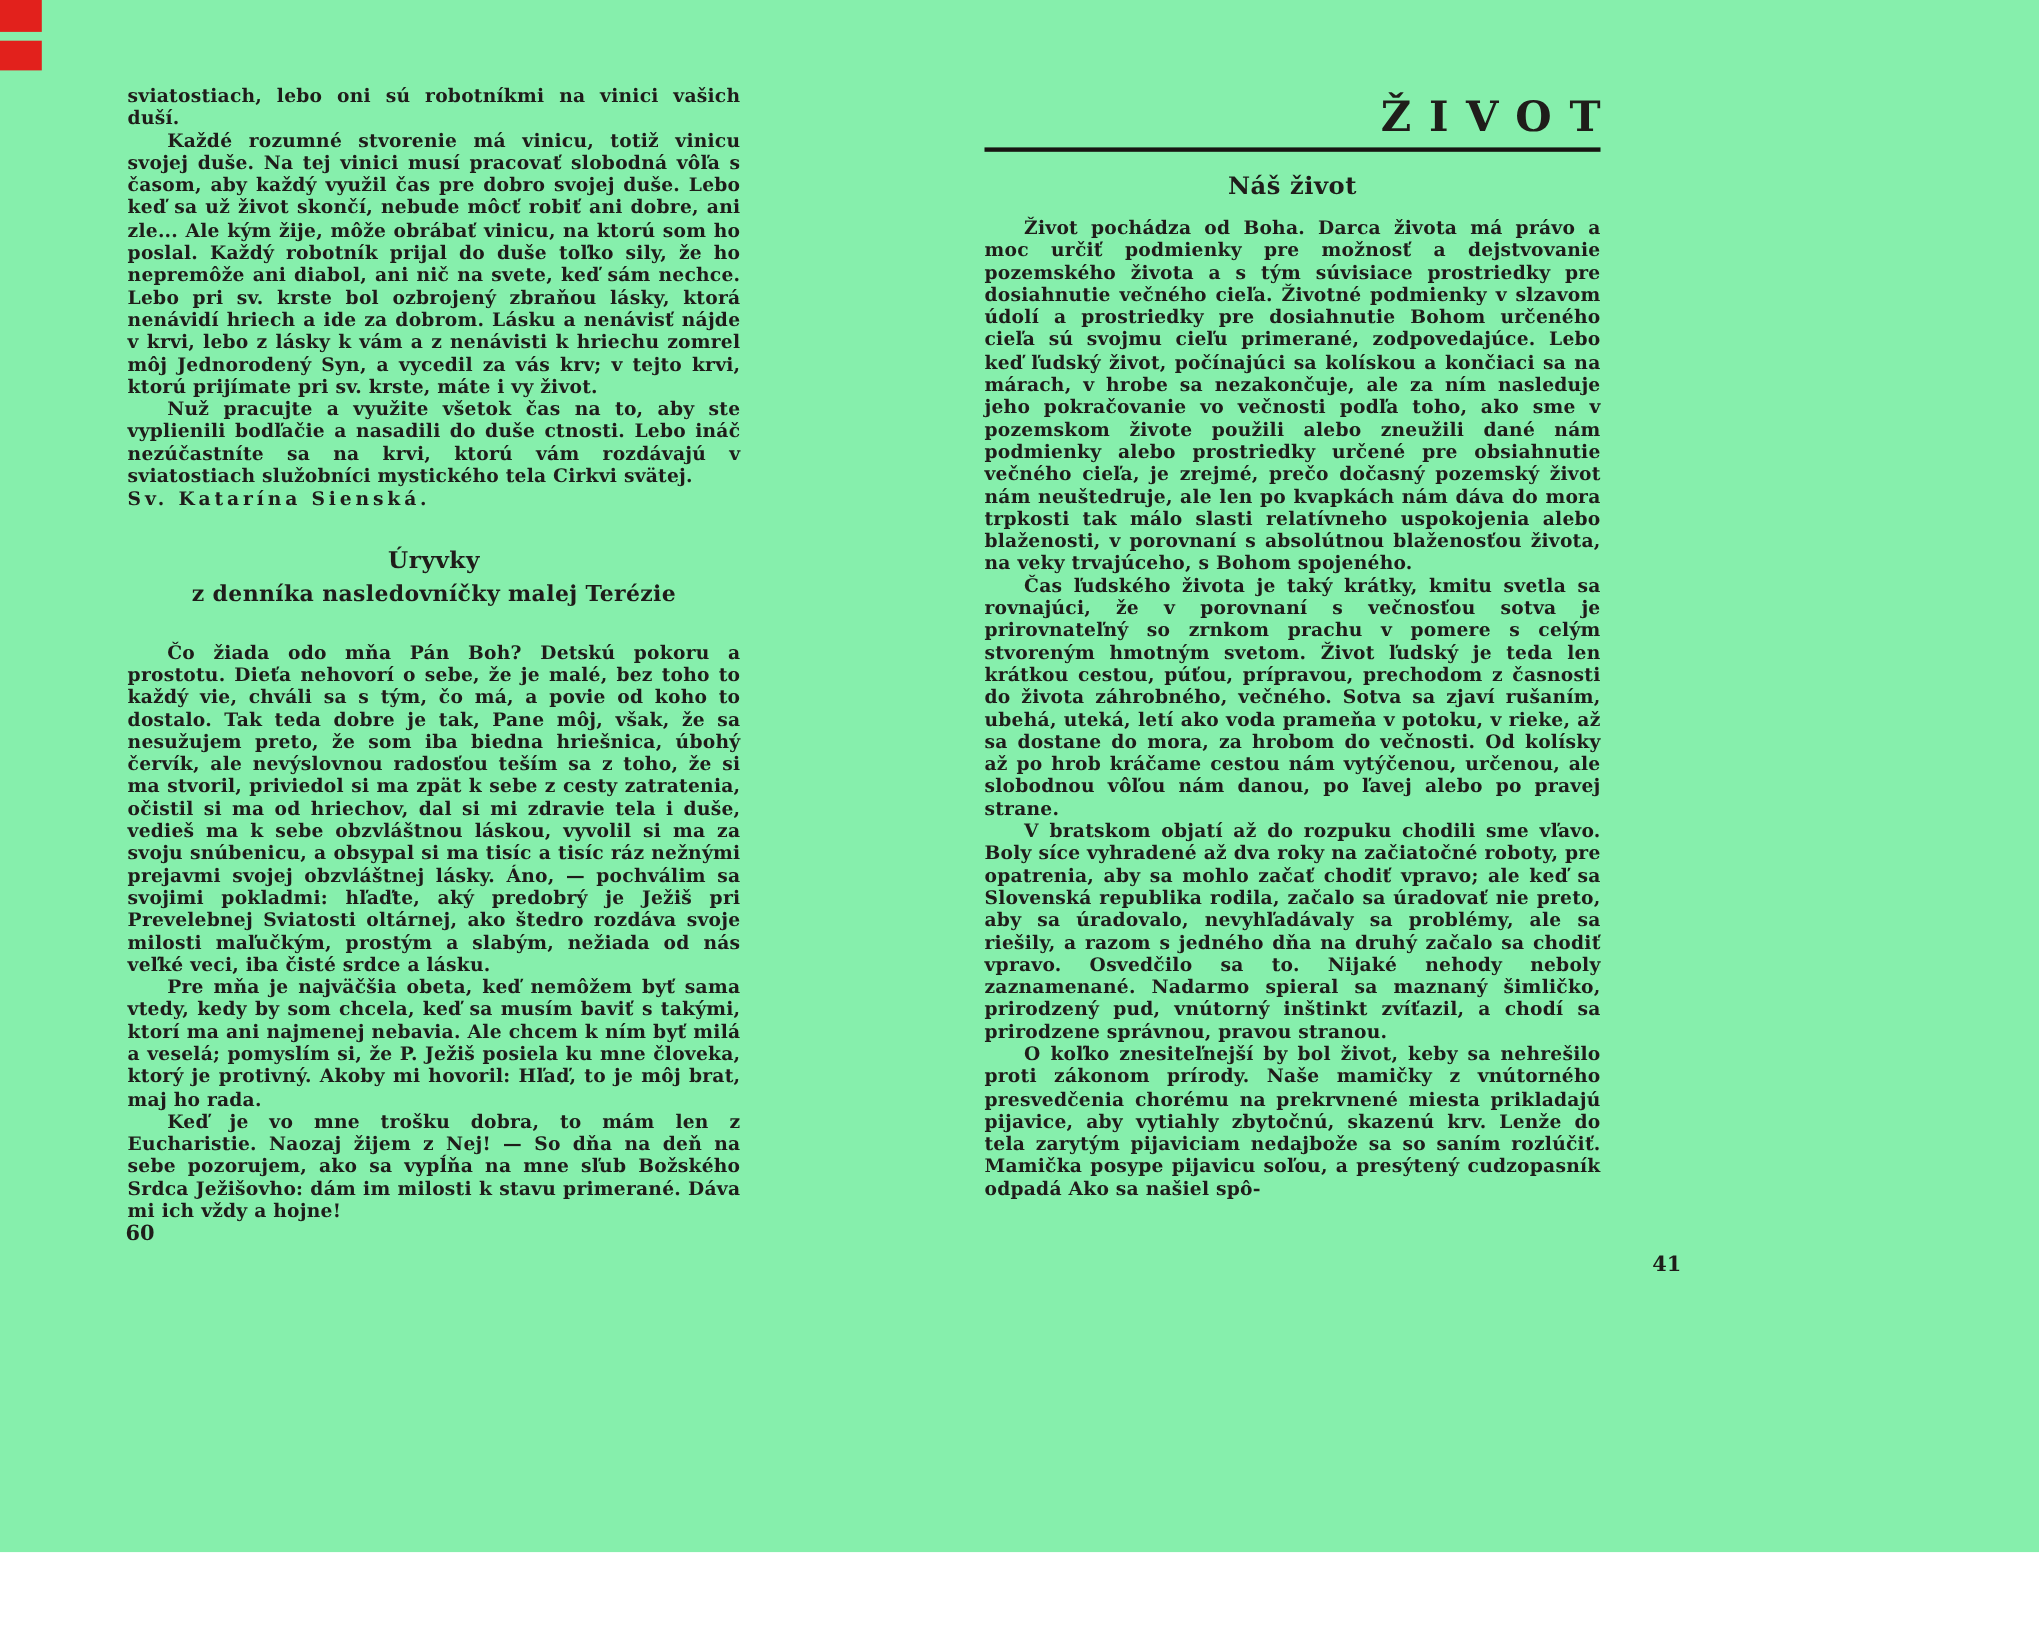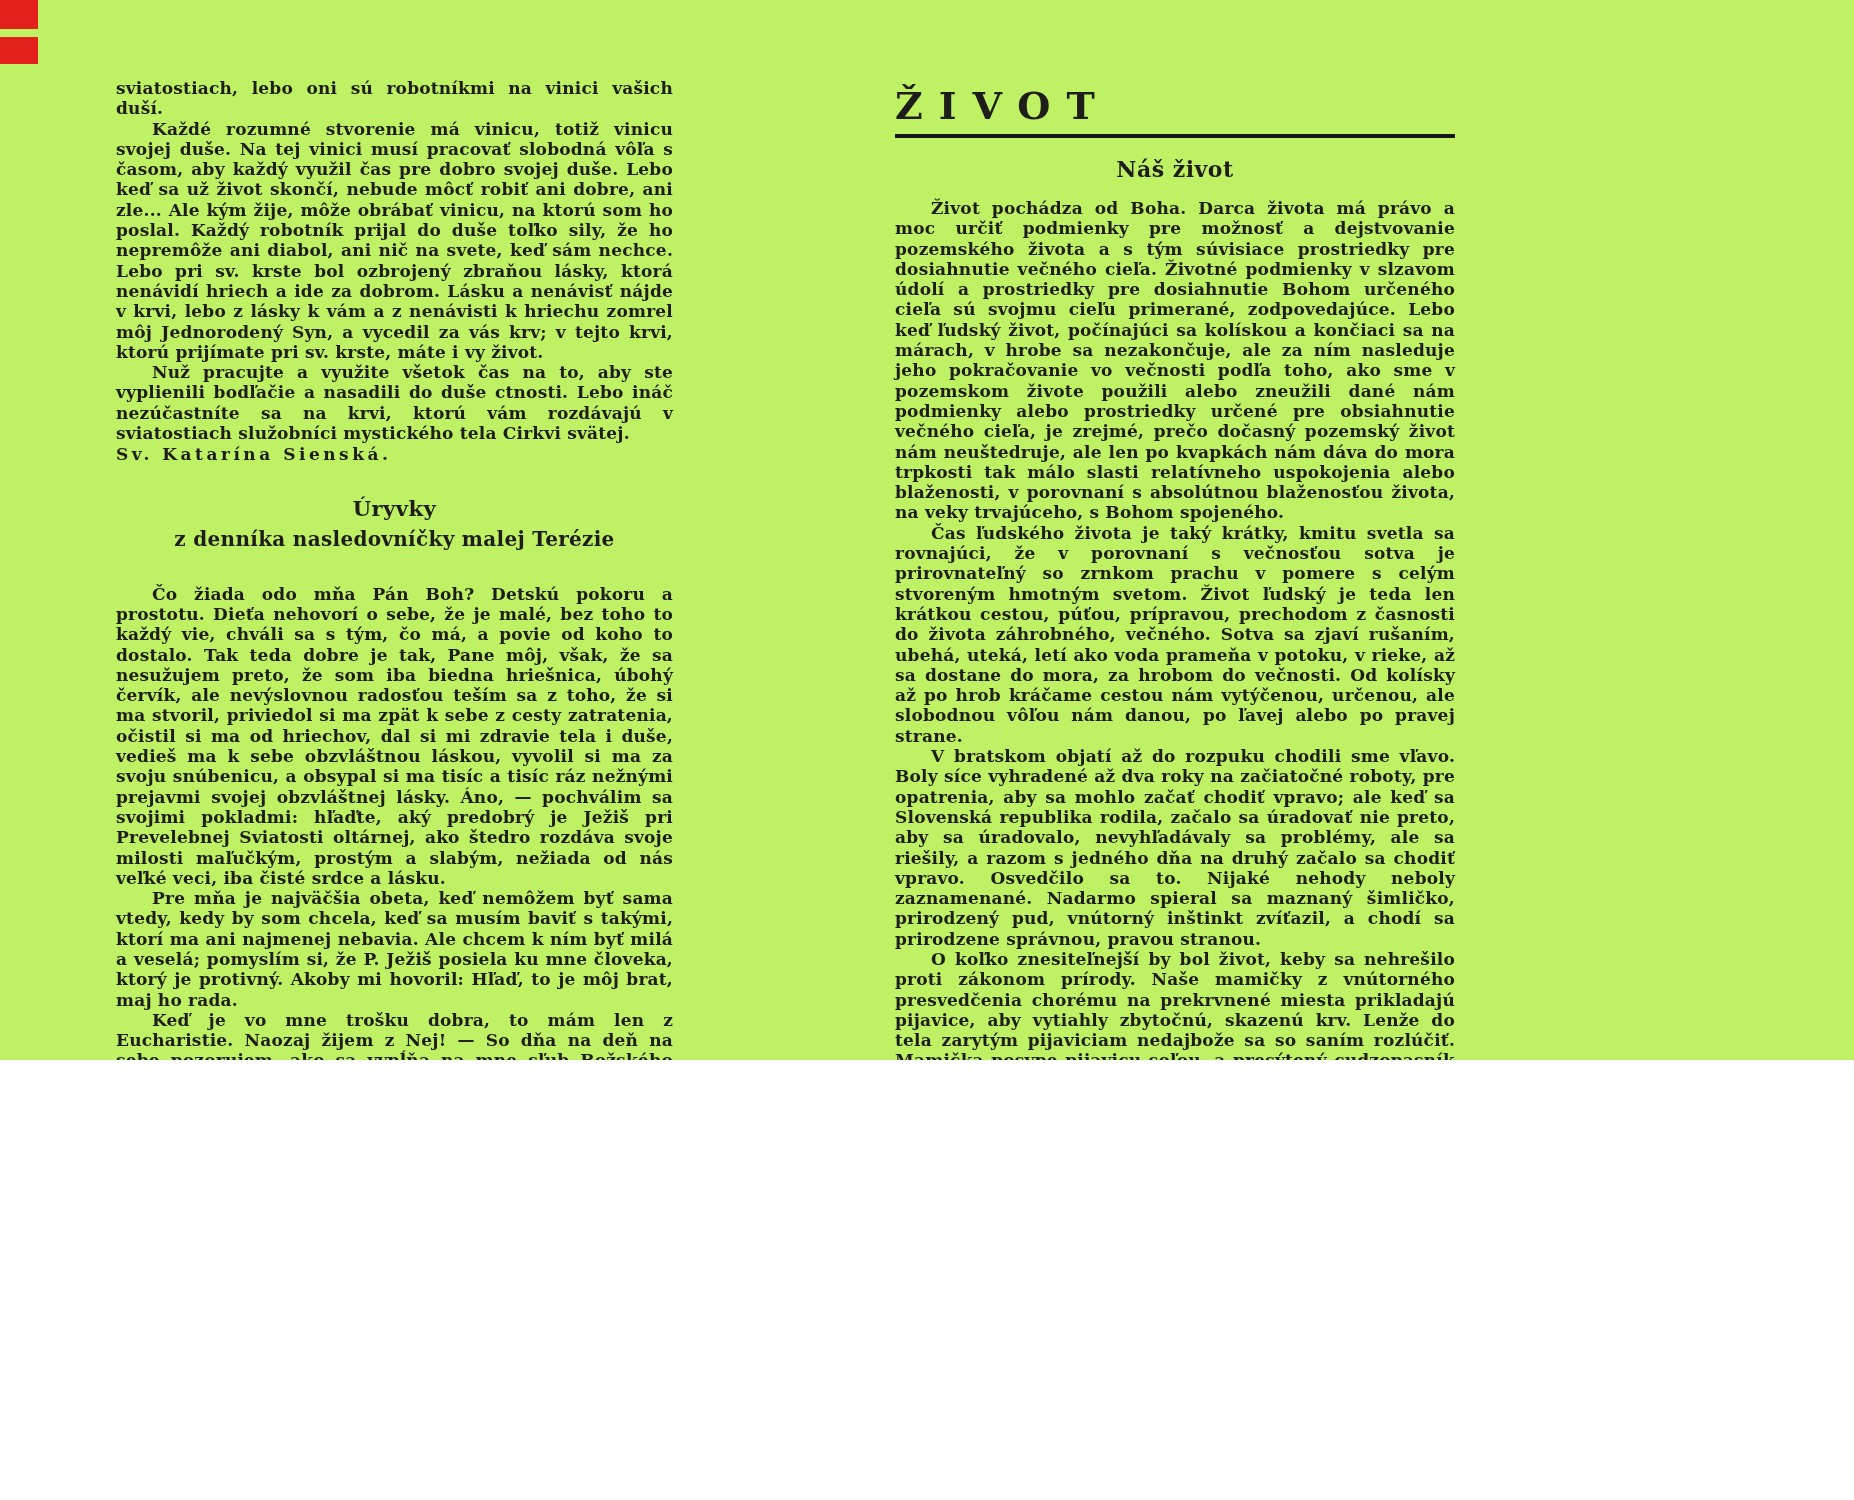--- a/index.html
+++ b/index.html
@@ -3,22 +3,22 @@
 <meta charset="utf-8">
 <style>
   * { margin: 0; padding: 0; box-sizing: border-box; }
   html, body { background: #ffffff; }
   body {
     width: 1854px; height: 1500px;
     font-family: "DejaVu Serif", "Liberation Serif", serif;
   }
   .spread {
     position: relative;
-    width: 1854px; height: 1060px;
-    background: #bef264;
+    width: 1854px; height: 1411px;
+    background: #86efac;
     overflow: hidden;
     color: #1f1d1a;
     font-weight: 700;
   }
   
   .red-mark { position: absolute; left: 0; background: #e2211c; }
   .red-mark.m1 { top: 0;    width: 38px; height: 29px; }
   .red-mark.m2 { top: 37px; width: 38px; height: 27px; }
 
   .col { position: absolute; font-size: 17px; line-height: 20.3px; }
@@ -51,21 +51,21 @@
   .section-subtitle {
     text-align: center;
     font-size: 20px;
     line-height: 23px;
     margin-top: 7px;
     margin-bottom: 33px;
     letter-spacing: 0.3px;
   }
 
   .masthead {
-    text-align: left;
+    text-align: right;
     font-size: 38px;
     line-height: 44px;
     white-space: nowrap;
   }
   .masthead span {
     letter-spacing: 16px;
     margin-right: -16px;
   }
   .title-rule {
     height: 4px;

